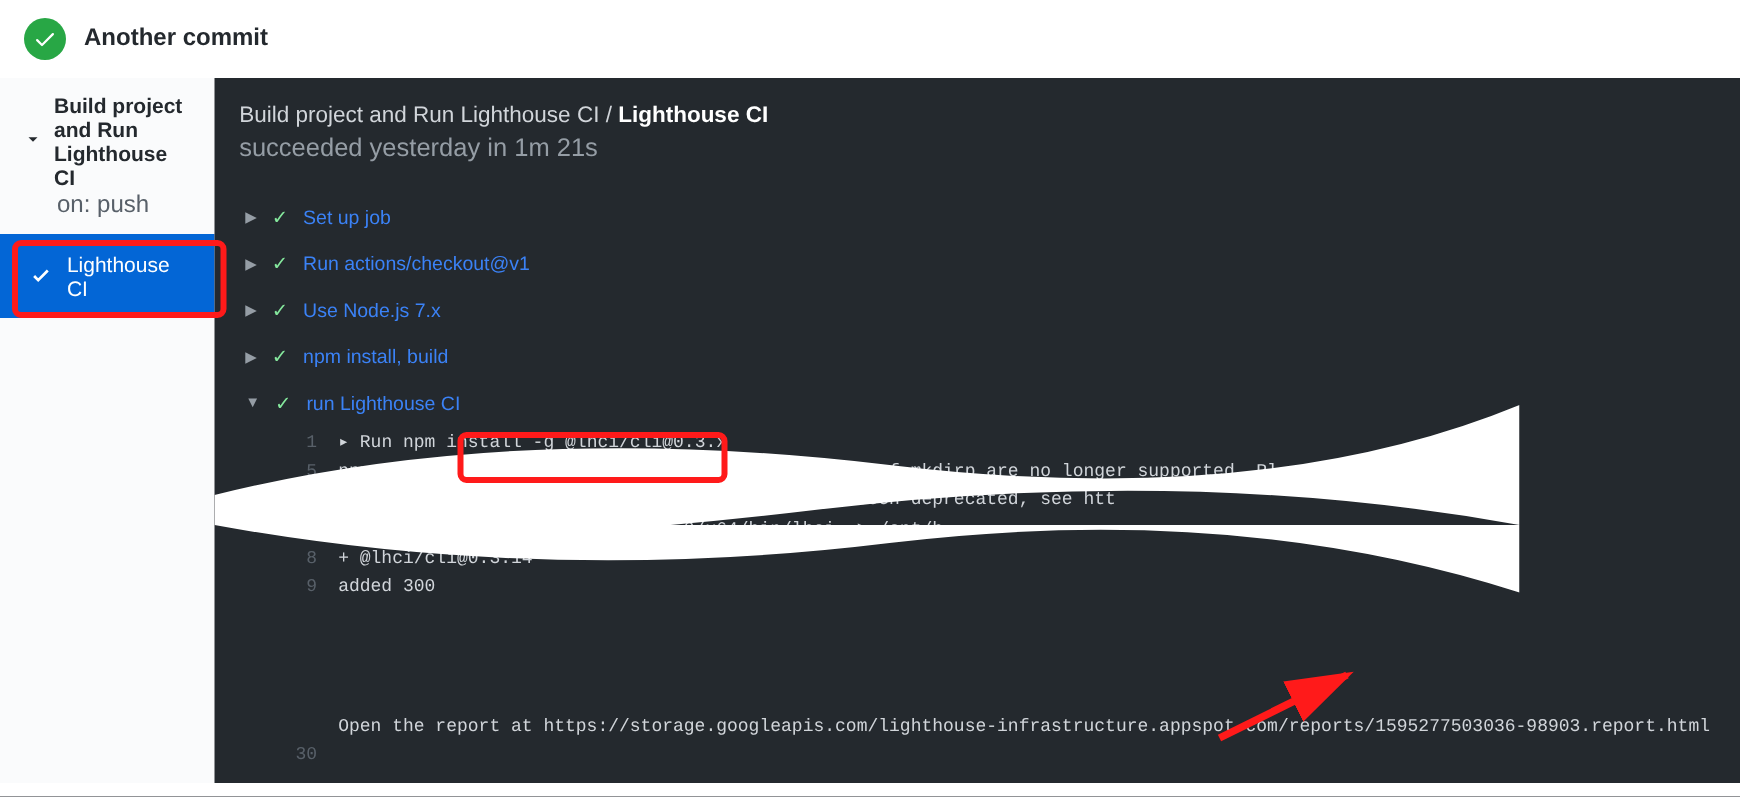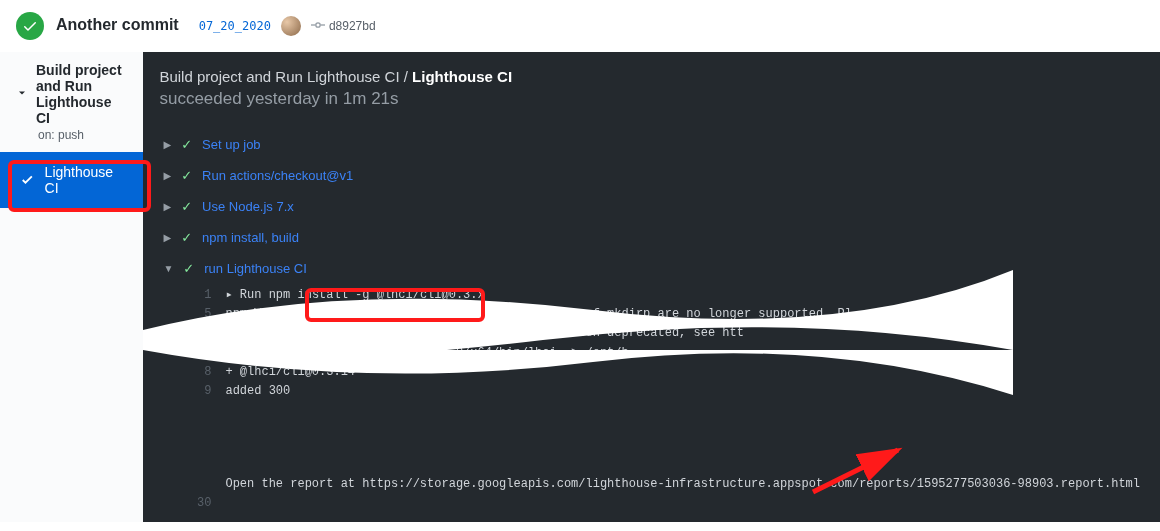--- a/index.html
+++ b/index.html
@@ -1,33 +1,33 @@
 <!DOCTYPE html>
 <html><head>
   <meta charset="utf-8">
   <style>
     * { margin: 0; padding: 0; box-sizing: border-box; }
     body { font-family: -apple-system, BlinkMacSystemFont, "Segoe UI", Helvetica, Arial, sans-serif; font-size: 14px; color: #24292e; background: #fff; width: 1160px; }
     
     .header { display: flex; align-items: center; padding: 12px 16px; gap: 12px; }
     .check-circle { width: 28px; height: 28px; border-radius: 50%; background: #28a745; display: flex; align-items: center; justify-content: center; }
     .check-circle svg { fill: #fff; }
-    .commit-info { display: flex; flex-direction: row; gap: 20px; justify-content: center; }
+    .commit-info { display: flex; flex-direction: column; gap: 4px; justify-content: center; }
     .commit-title { font-size: 16px; font-weight: 600; }
     .commit-meta { display: flex; align-items: center; gap: 10px; }
     .branch-name { color: #0366d6; font-family: SFMono-Regular, Consolas, monospace; font-size: 12px; }
     .avatar { width: 20px; height: 20px; border-radius: 50%; background: radial-gradient(circle at 30% 30%, #e8c8a8, #8b6848); }
     .sha-wrap { display: flex; align-items: center; gap: 4px; color: #586069; font-size: 12px; }
     .commit-icon { color: #959da5; }
     
     .layout { display: flex; }
     .sidebar { width: 290px; background: #fafbfc; min-height: 470px; }
     .workflow-item { padding: 10px 16px; }
     .workflow-title-row { display: flex; align-items: center; gap: 8px; color: #24292e; font-weight: 600; }
-    .workflow-trigger { color: #586069; font-size: 12px; margin-left: 22px; margin-top: 2px; }
+    .workflow-trigger { color: #586069; font-size: 16px; margin-left: 22px; margin-top: 2px; }
     .job-item { display: flex; align-items: center; gap: 10px; padding: 12px 20px; background: #0366d6; color: #fff; font-weight: 400; }
     .job-item svg { stroke: #fff; }
     
     .hl-box-1 { position: absolute; border: 4px solid #ff1a1a; border-radius: 6px; pointer-events: none; left: 8px; top: 108px; width: 143px; height: 52px; }
     .hl-box-2 { position: absolute; border: 4px solid #ff1a1a; border-radius: 6px; pointer-events: none; left: 305px; top: 236px; width: 180px; height: 34px; }
     
     .main { flex: 1; background: #24292e; color: #d1d5da; position: relative; min-height: 470px; }
     .main-header { padding: 16px 16px; }
     .breadcrumb { color: #fff; font-size: 15px; }
     .breadcrumb .parent { color: #d1d5da; }
@@ -57,34 +57,20 @@
 <body>
 
 <div class="header">
   <div class="check-circle">
     <svg width="16" height="16" viewBox="0 0 16 16">
         <path d="M13.78 4.22a.75.75 0 010 1.06l-7.25 7.25a.75.75 0 01-1.06 0L2.22 9.28a.75.75 0 011.06-1.06L6 10.94l6.72-6.72a.75.75 0 011.06 0z"></path>
       </svg>
   </div>
   <div class="commit-info">
     <div class="commit-title">Another commit</div>
-    <div class="commit-meta">
-      <span class="branch-name">07_20_2020</span>
-      <span class="avatar"></span>
-      <span class="sha-wrap">
-        <span class="commit-icon">
-          <svg width="14" height="14" viewBox="0 0 16 16" fill="currentColor">
-              <circle cx="8" cy="8" r="2.5" fill="none" stroke="currentColor" stroke-width="1.5"></circle>
-              <line x1="0" y1="8" x2="5" y2="8" stroke="currentColor" stroke-width="1.5"></line>
-              <line x1="11" y1="8" x2="16" y2="8" stroke="currentColor" stroke-width="1.5"></line>
-            </svg>
-        </span>
-        <span>d8927bd</span>
-      </span>
-    </div>
   </div>
 </div>
 
 <div class="layout" style="position:relative;">
   <div class="sidebar">
     <div class="workflow-item">
       <div class="workflow-title-row">
         <span class="chevron-down">
           <svg width="12" height="12" viewBox="0 0 16 16" fill="currentColor">
               <path d="M4 6l4 4 4-4H4z"></path>

